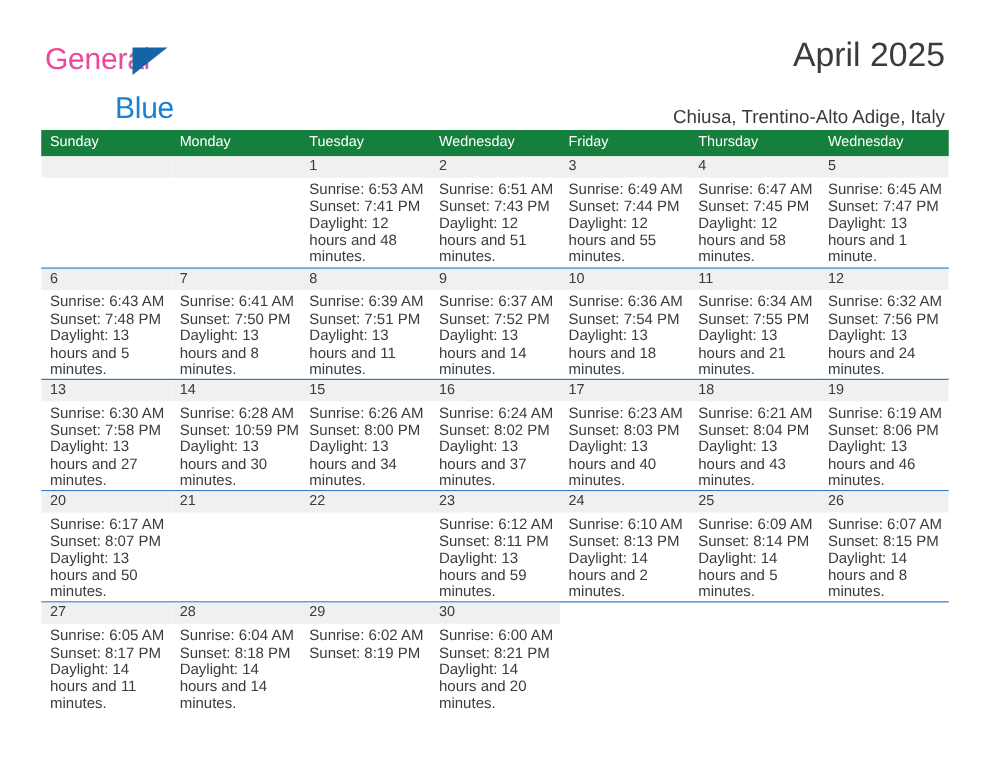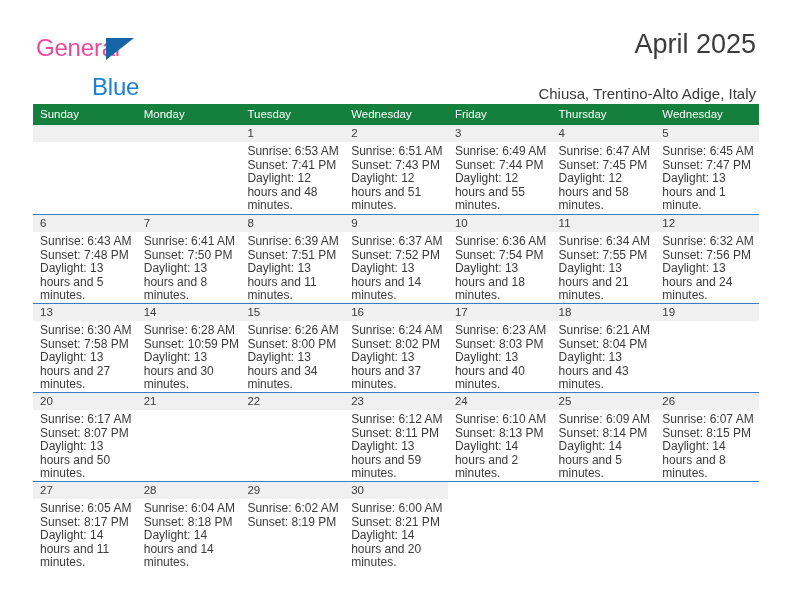--- a/index.html
+++ b/index.html
@@ -327,20 +327,25 @@
           <div class="cell">
             <div class="daynum">18</div>
             <div class="info">
               <div>Sunrise: 6:21 AM</div>
               <div>Sunset: 8:04 PM</div>
               <div class="daylight">Daylight: 13 hours and 43 minutes.</div>
             </div>
           </div>
           <div class="cell">
             <div class="daynum">19</div>
+            <div class="info">
+              <div>Sunrise: 6:19 AM</div>
+              <div>Sunset: 8:06 PM</div>
+              <div class="daylight">Daylight: 13 hours and 46 minutes.</div>
+            </div>
           </div>
         </div>
         <div class="week">
           <div class="cell">
             <div class="daynum">20</div>
             <div class="info">
               <div>Sunrise: 6:17 AM</div>
               <div>Sunset: 8:07 PM</div>
               <div class="daylight">Daylight: 13 hours and 50 minutes.</div>
             </div>

